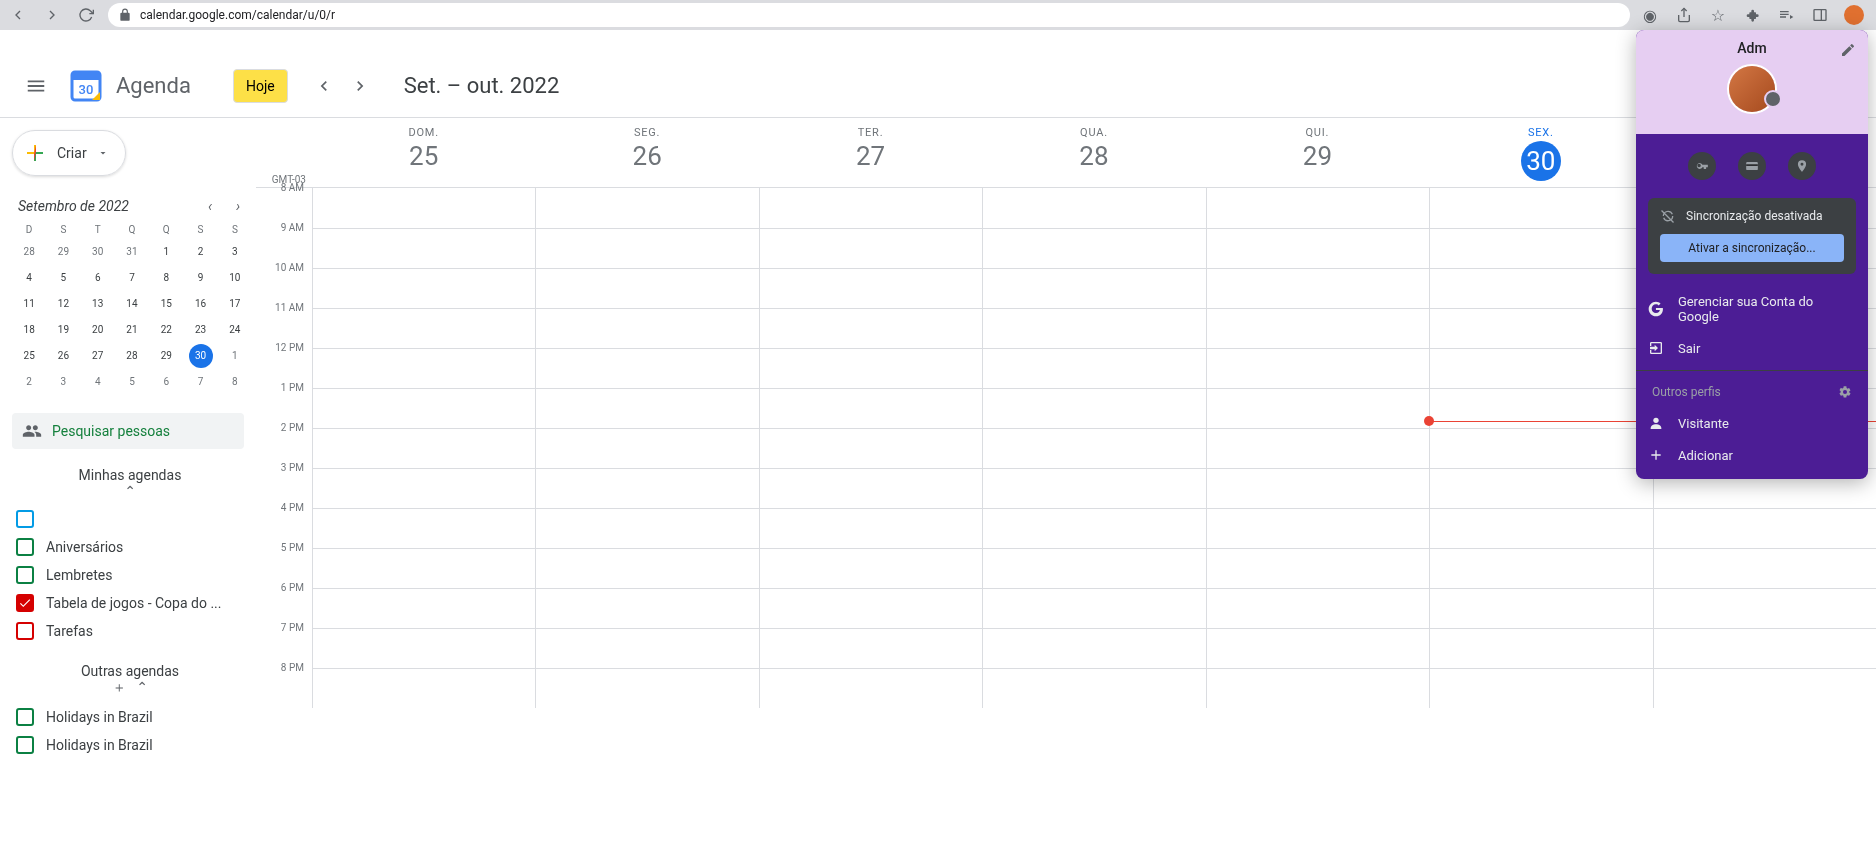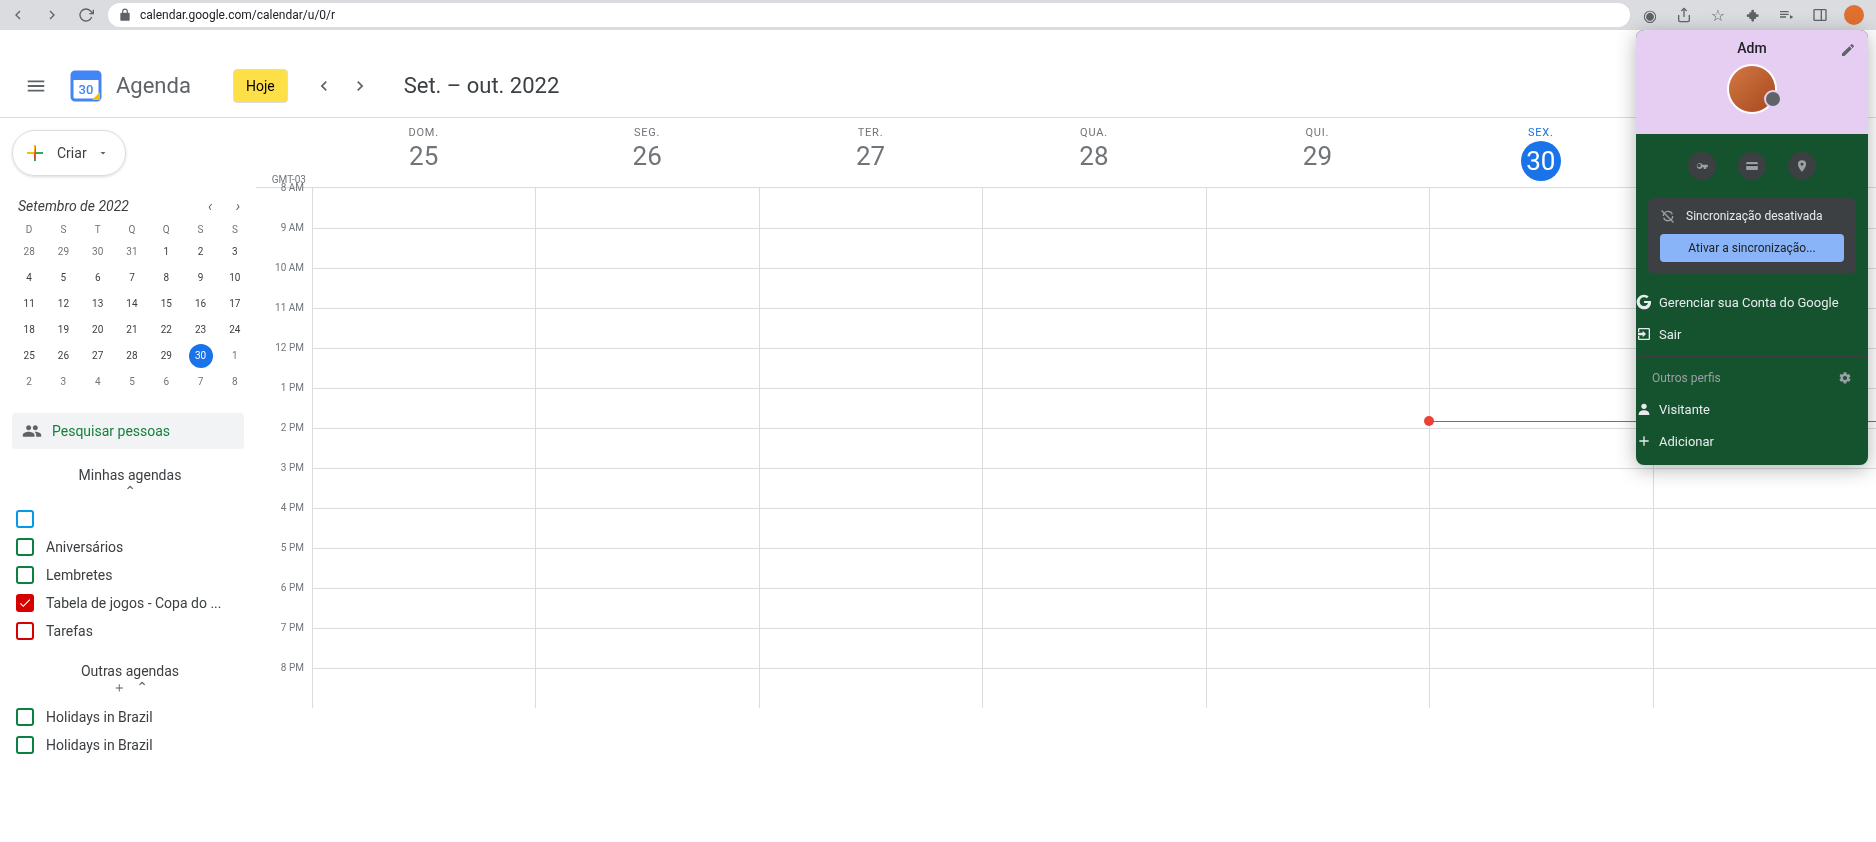--- a/index.html
+++ b/index.html
@@ -61,34 +61,34 @@
 .hour-rows { position:relative; }
 .hour-row { display:flex; height:40px;}
 .hour-row .hg { width:56px; text-align:right; padding-right:8px; font-size:10px; color:#70757a; transform:translateY(-6px);}
 .hour-row .cells { flex:1; display:flex;}
 .hour-row .cell { flex:1; border-left:1px solid #dadce0; border-top:1px solid #dadce0;}
 .hour-row:first-child .cell { border-top:none;}
 .now-line { position:absolute; height:1px; background:#ea4335; left:56px; }
 .now-dot { position:absolute; width:10px; height:10px; background:#ea4335; border-radius:50%; transform:translate(-5px,-5px);}
 
 
-.profile-panel { position:absolute; top:30px; right:8px; width:232px; background:#14532d; color:#e8eaed; border-radius:8px; box-shadow:0 4px 20px rgba(0,0,0,.3); overflow:hidden; z-index:100;}
+.profile-panel { position:absolute; top:30px; right:8px; width:232px; background:#4c1d95; color:#e8eaed; border-radius:8px; box-shadow:0 4px 20px rgba(0,0,0,.3); overflow:hidden; z-index:100;}
 .pp-top { background:#e6cef2; color:#202124; text-align:center; padding:10px 0 20px; position:relative;}
 .pp-top .name { font-weight:500; font-size:14px; }
 .pp-top .avatar { width:50px; height:50px; border-radius:50%; background:#b0b0b0; margin:8px auto 0; position:relative; border:2px solid #fff; overflow:hidden;}
 .pp-top .avatar .inner { width:100%; height:100%; background:linear-gradient(135deg,#d37744,#a54a1e);}
 .pp-top .badge { position:absolute; width:18px; height:18px; background:#5f6368; border-radius:50%; left:50%; transform:translateX(12px); top:60px; border:2px solid #e6cef2;}
 .pp-top .edit { position:absolute; right:12px; top:12px; color:#5f6368; cursor:pointer;}
 .pp-dark { padding:18px 0 8px;}
 .pp-icons { display:flex; justify-content:center; gap:22px; margin-bottom:18px;}
 .pp-icons span { width:28px; height:28px; background:#3c4043; border-radius:14px; display:flex; align-items:center; justify-content:center; color:#9aa0a6; cursor:pointer;}
 .sync-box { background:#3c4043; margin:0 12px 12px; border-radius:6px; padding:10px 12px 12px;}
 .sync-row { display:flex; align-items:center; gap:10px; font-size:12px; color:#e8eaed; margin-bottom:10px;}
 .sync-btn { background:#8ab4f8; color:#202124; border:none; border-radius:4px; padding:7px 0; width:100%; font-size:12px; cursor:pointer;}
-.pp-item { display:flex; align-items:center; gap:7px; padding:8px 0; font-size:13px; cursor:pointer;}
+.pp-item { display:flex; align-items:center; gap:14px; padding:8px 12px; font-size:13px; cursor:pointer;}
 .pp-divider { height:1px; background:#3c4043; margin:6px 0;}
 .pp-section { display:flex; align-items:center; justify-content:space-between; padding:8px 16px; font-size:12px; color:#9aa0a6;}
 
 svg { display:block; }
 </style>
 </head>
 <body>
 
 <div class="browser-bar">
   <span class="navbtn">

